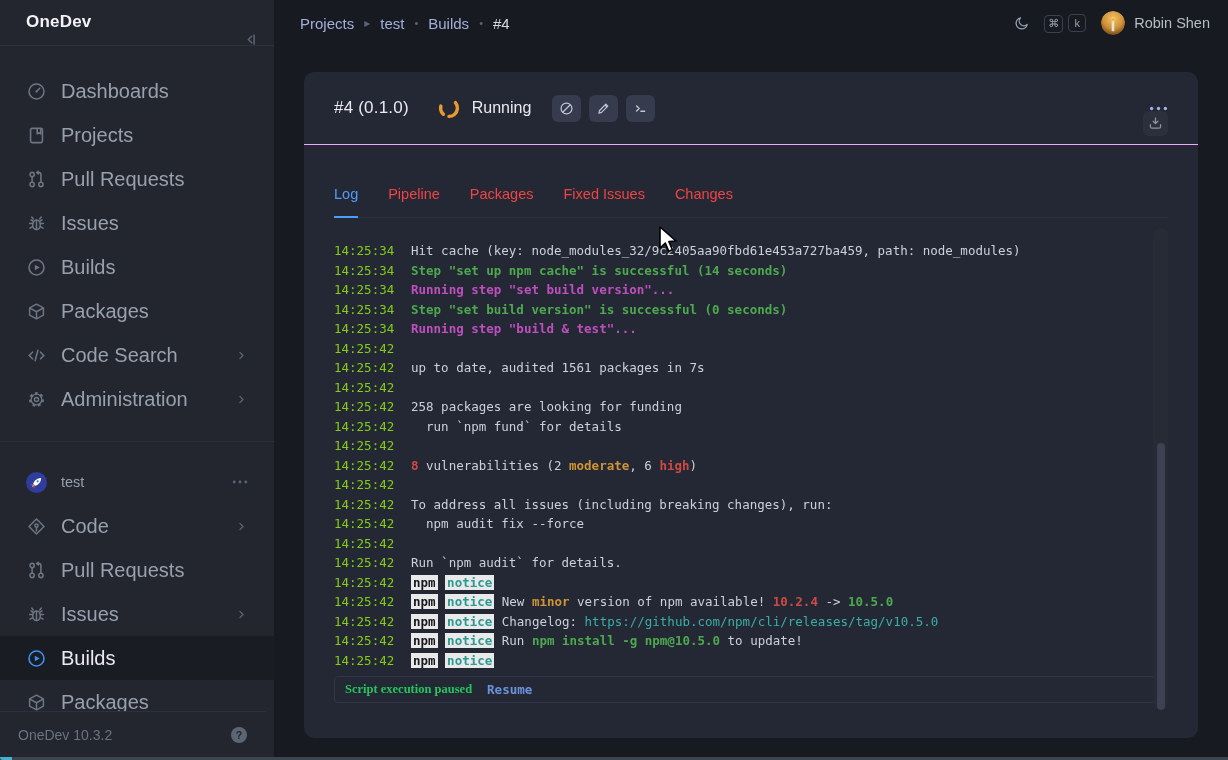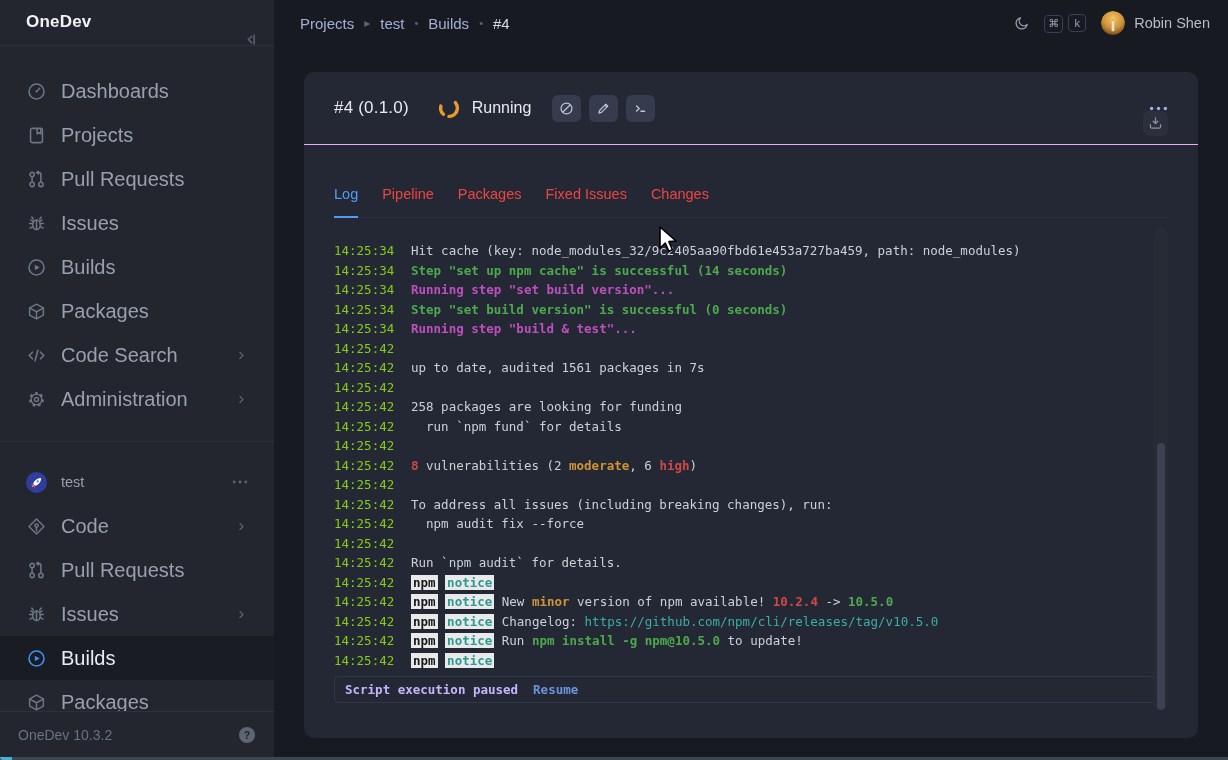--- a/index.html
+++ b/index.html
@@ -28,21 +28,21 @@
   .si-chev svg { width:13px; height:13px; }
   .side-item.active { background:#191c23; color:#e9ebf0; }
   .side-item.active .si-icon { color:#3f8fee; }
 
   .project-section { margin-top:20px; border-top:1px solid #2d3039; padding-top:18px; }
   .project-head { height:44px; display:flex; align-items:center; padding:0 26px 0 26px; color:#99a0ad; font-size:14.5px; cursor:pointer; }
   .project-avatar { width:21px; height:21px; flex:none; }
   .project-name { margin-left:14px; }
   .project-more { margin-left:auto; color:#5d6472; cursor:pointer; }
 
-  .sidebar-footer { position:absolute; left:0; right:0; bottom:0; height:46px; background:#23262f;
+  .sidebar-footer { position:absolute; left:0; right:8px; bottom:0; height:46px; background:#23262f;
     border-top:1px solid #2d313b; display:flex; align-items:center; padding:0 18px; z-index:3;gap:48px; }
   .version-label { color:#6b7280; font-size:14px; }
   .help-btn { margin-left:auto; width:18px; height:18px; cursor:pointer; }
 
   
   .topbar { position:absolute; left:274px; right:0; top:0; height:46px; display:flex; align-items:center; padding:0 18px 0 26px; }
   .breadcrumbs { display:flex; align-items:center; gap:10px; font-size:15px; }
   .crumb { color:#a5afd9; cursor:pointer; }
   .crumb.current { color:#d7dae2; cursor:default; }
   .crumb-sep { color:#5d6472; font-size:11px; }
@@ -61,21 +61,21 @@
   .build-title { color:#e8eaf0; font-size:17px; font-weight:500; letter-spacing:.2px; }
   .spinner { margin-left:28px; width:24px; height:24px; animation:spin 1.1s linear infinite; }
   @keyframes spin { to { transform:rotate(360deg); } }
   .build-status { margin-left:11px; color:#e8eaf0; font-size:16px; }
   .hdr-actions { display:flex; gap:8px; margin-left:21px; }
   .hdr-btn { width:29px; height:27px; border:none; border-radius:6px; background:#363b4d; color:#c2c7d6;
     display:flex; align-items:center; justify-content:center; cursor:pointer; }
   .hdr-btn svg { width:15px; height:15px; }
   .more-btn { margin-left:auto; color:#9fb1ea; cursor:pointer; }
 
-  .tabs-row { margin:0 30px; display:flex; gap:24px; padding-top:41px; border-bottom:1px solid #2b303e; position:relative; }
+  .tabs-row { margin:0 30px; display:flex; gap:30px; padding-top:41px; border-bottom:1px solid #2b303e; position:relative; }
   .tab { font-size:14.5px; color:#ef4444; padding-bottom:14px; cursor:pointer; }
   .tab.active { color:#4f9cf7; border-bottom:2px solid #4f9cf7; margin-bottom:-1px; }
   .download-btn { position:absolute; right:0; top:-34px; width:25px; height:25px; border:none; border-radius:6px;
     background:#2c303d; color:#8d93a5; display:flex; align-items:center; justify-content:center; cursor:pointer; }
   .download-btn svg { width:15px; height:15px; }
 
   
   .log-viewport { position:absolute; left:30px; right:30px; top:172px; height:424px; overflow:hidden; }
   .log-lines { margin-top:-3px; }
   .log-line { display:flex; font-family:"DejaVu Sans Mono", monospace; font-size:12.5px; line-height:19.5px; white-space:pre; }
@@ -84,21 +84,21 @@
   .c-green { color:#4da94e; font-weight:bold; }
   .c-magenta { color:#bf4fbf; font-weight:bold; }
   .c-red { color:#cf4944; font-weight:bold; }
   .c-yellow { color:#cf9434; font-weight:bold; }
   .c-teal { color:#3aaea6; }
   .c-badge-npm { background:#e9e9e9; color:#16181d; font-weight:bold; padding:0 2px; }
   .c-badge-notice { background:#e9e9e9; color:#2d9a92; font-weight:bold; padding:0 2px; }
 
   .paused-box { position:absolute; left:30px; right:43px; top:604px; height:27px; border:1px solid #313748; border-radius:4px;
     display:flex; align-items:center; padding:0 10px; font-family:"DejaVu Sans Mono", monospace; font-size:12.5px; }
-  .paused-msg { color:#c4b5fd; font-weight:bold; }
+  .paused-msg { color:#22c55e; font-weight:bold;font-family:Liberation Serif, serif; }
   .resume-link { color:#6b93dd; font-weight:bold; margin-left:15px; cursor:pointer; }
 
   .scroll-track { position:absolute; right:30px; top:156px; width:15px; height:482px; background:#272b35; border-radius:7px; }
   .scroll-thumb { position:absolute; left:4px; top:215px; width:8px; height:267px; background:#3c4254; border-radius:4px; cursor:pointer; }
 
   
   .bottom-strip { position:absolute; left:0; right:0; bottom:0; height:3px; background:#3c4550; z-index:5; }
   .bottom-strip .corner { position:absolute; left:0; top:0; width:12px; height:3px; background:#43b2d6; border-radius:0 0 0 4px; }
   .cursor { position:absolute; left:656px; top:225px; z-index:9; pointer-events:none; }
 </style>

